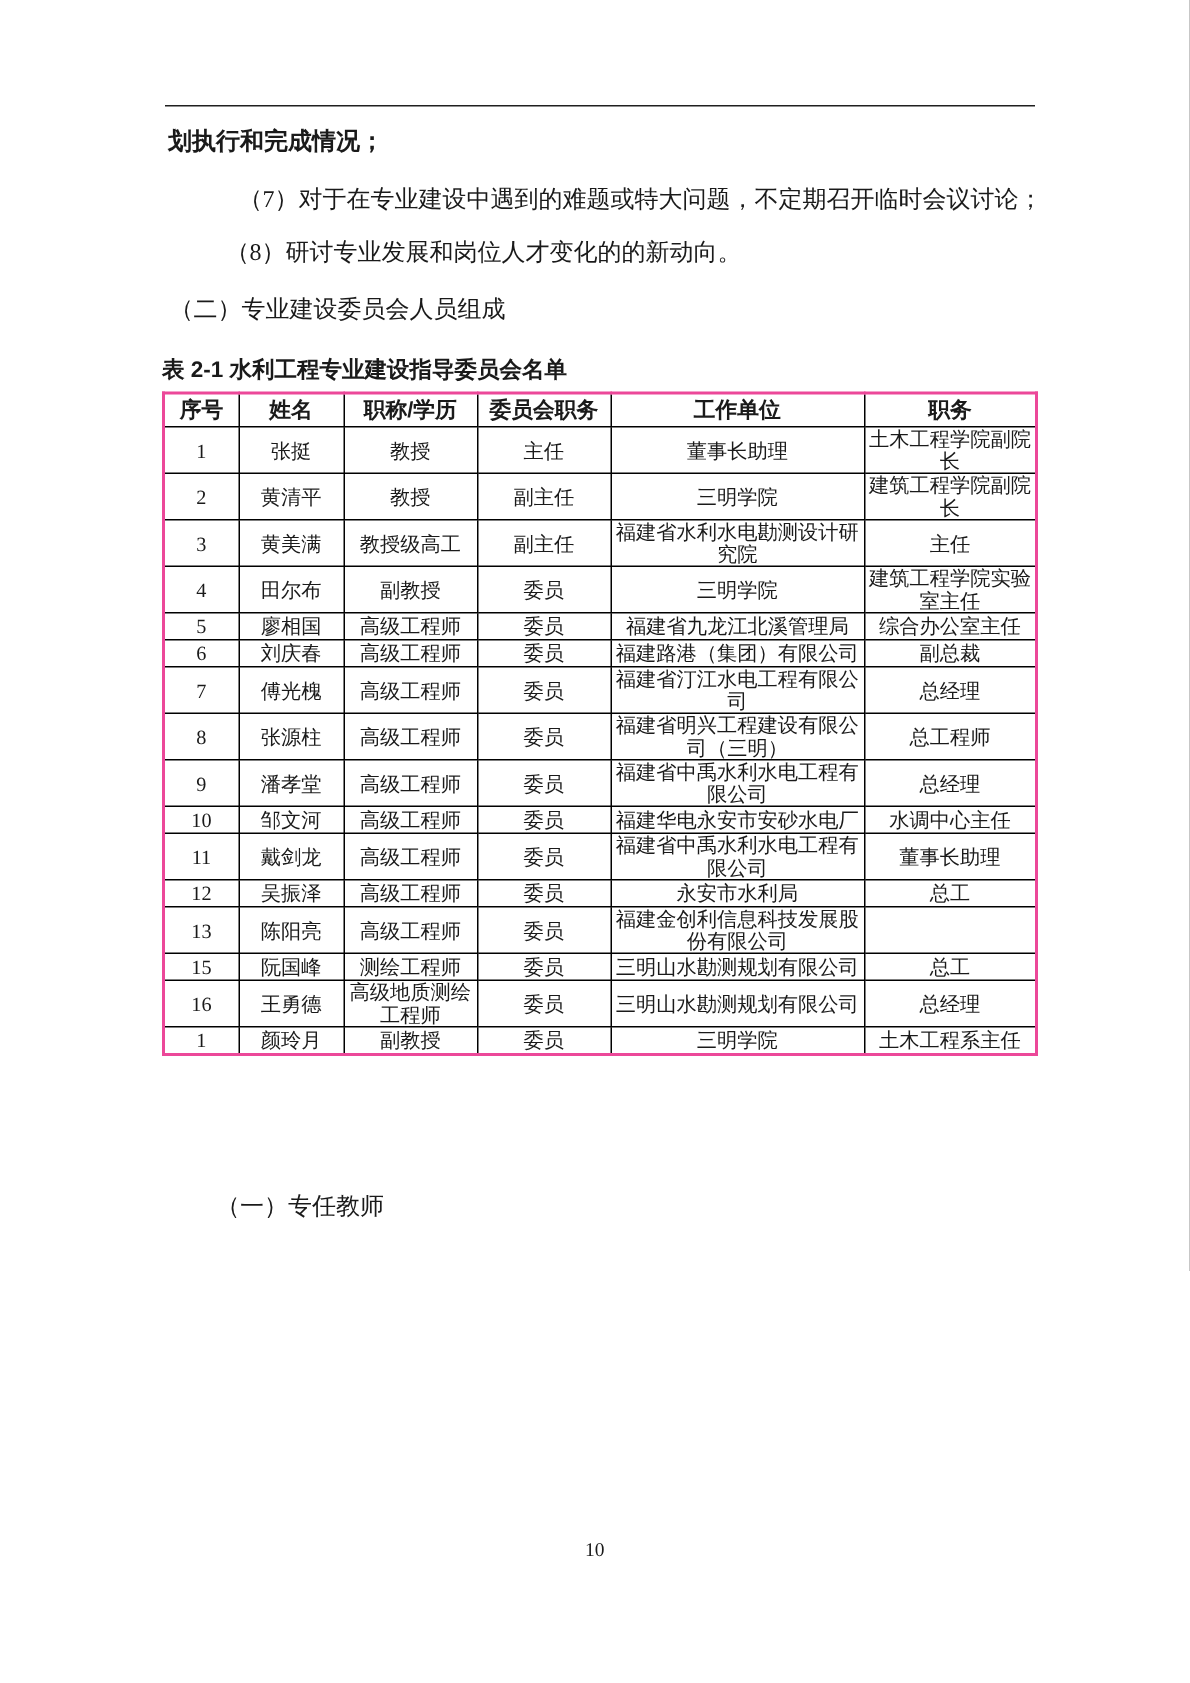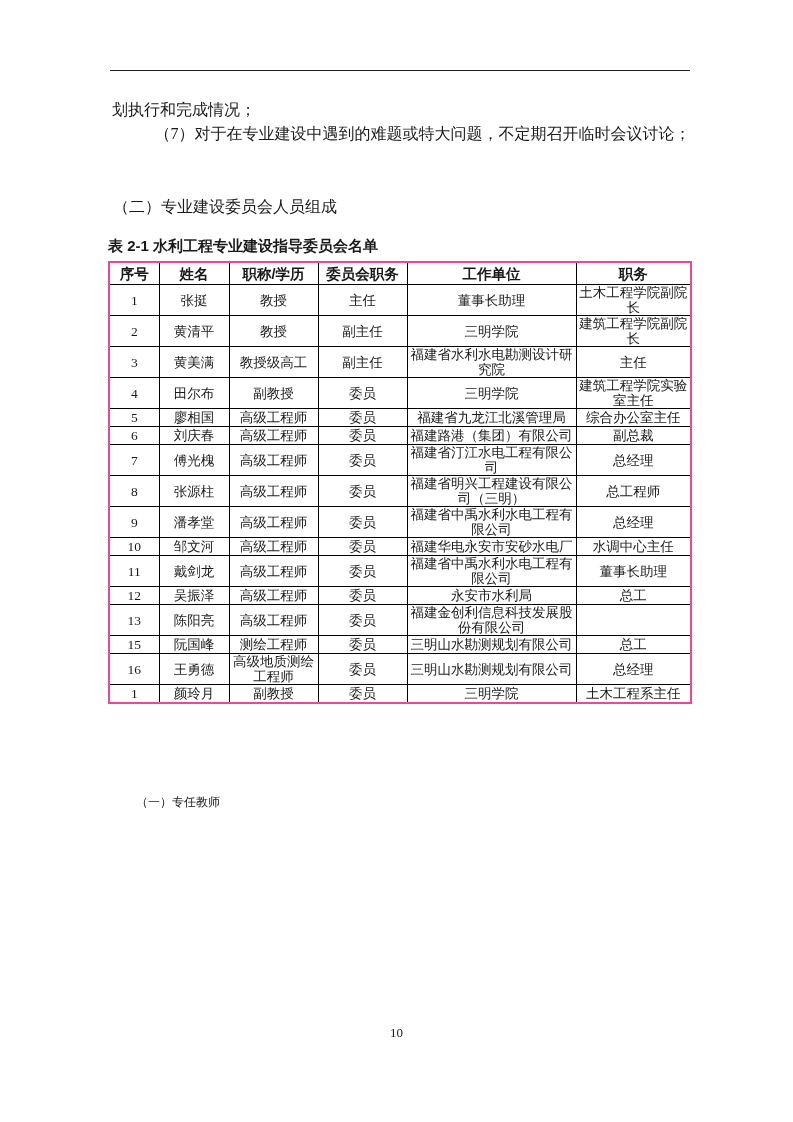--- a/index.html
+++ b/index.html
@@ -41,42 +41,43 @@
   }
   table.committee td {
     font-size:13.5px; line-height:15px; height:17px;
   }
   .h2-heading {
     left:112px; top:733px;
     font-family:"Liberation Sans","DejaVu Sans",sans-serif;
     font-weight:bold; font-size:26px; letter-spacing:1px;
     white-space:nowrap;
   }
-  .sub1 { left:112px; top:794px; font-size:12px; text-indent:2em; white-space:nowrap; }
+  .sub1 { left:112px; top:794px; font-size:16px; text-indent:2em; white-space:nowrap; }
   .main-para {
     left:110px; top:823px; width:597px;
     font-size:16px; line-height:33px;
     text-align:justify; text-indent:2em;
   }
   .page-number {
     left:0; top:1025px; width:793px;
     text-align:center; font-size:13px;
   }
 </style>
 </head>
 <body>
 
 <div class="page">
 
   <div class="header-rule"></div>
 
-  <div class="abs bodyline" style="left:112px; top:98px;">划执行和完成情况；</div>
-
-  <div class="abs bodyline indent2" style="left:116px; top:122px; width:600px;">（7）对于在专业建设中遇到的难题或特大问题，不定期召开临时会议讨论；</div>
-
+  <div class="abs bodyline" style="left:112px; top:83px;font-weight:bold;">划执行和完成情况；</div>
+
+  <div class="abs bodyline indent2" style="left:95px; top:122px; width:600px;text-align:right;">（7）对于在专业建设中遇到的难题或特大问题，不定期召开临时会议讨论；</div>
+
+  <div class="abs bodyline indent2" style="left:112px; top:157px; width:600px;">（8）研讨专业发展和岗位人才变化的的新动向。</div>
 
   <div class="abs bodyline" style="left:113px; top:195px;text-align:right;">（二）专业建设委员会人员组成</div>
 
   <div class="abs tbl-title">表 2-1 水利工程专业建设指导委员会名单</div>
 
   <table class="committee">
     <colgroup>
       <col style="width:50px">
       <col style="width:70px">
       <col style="width:89px">

